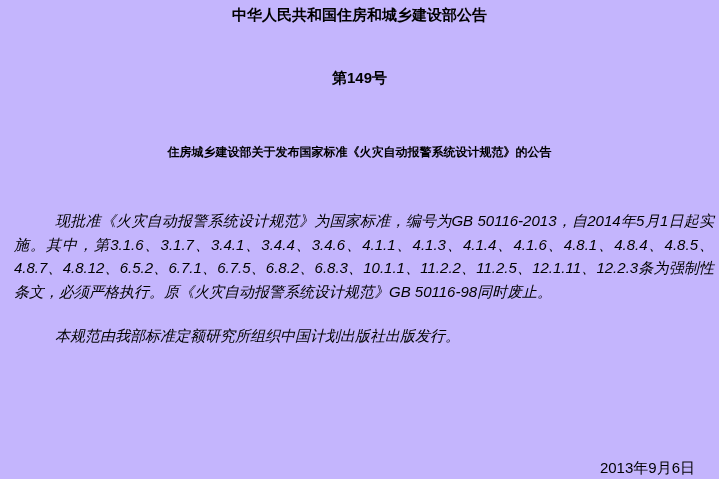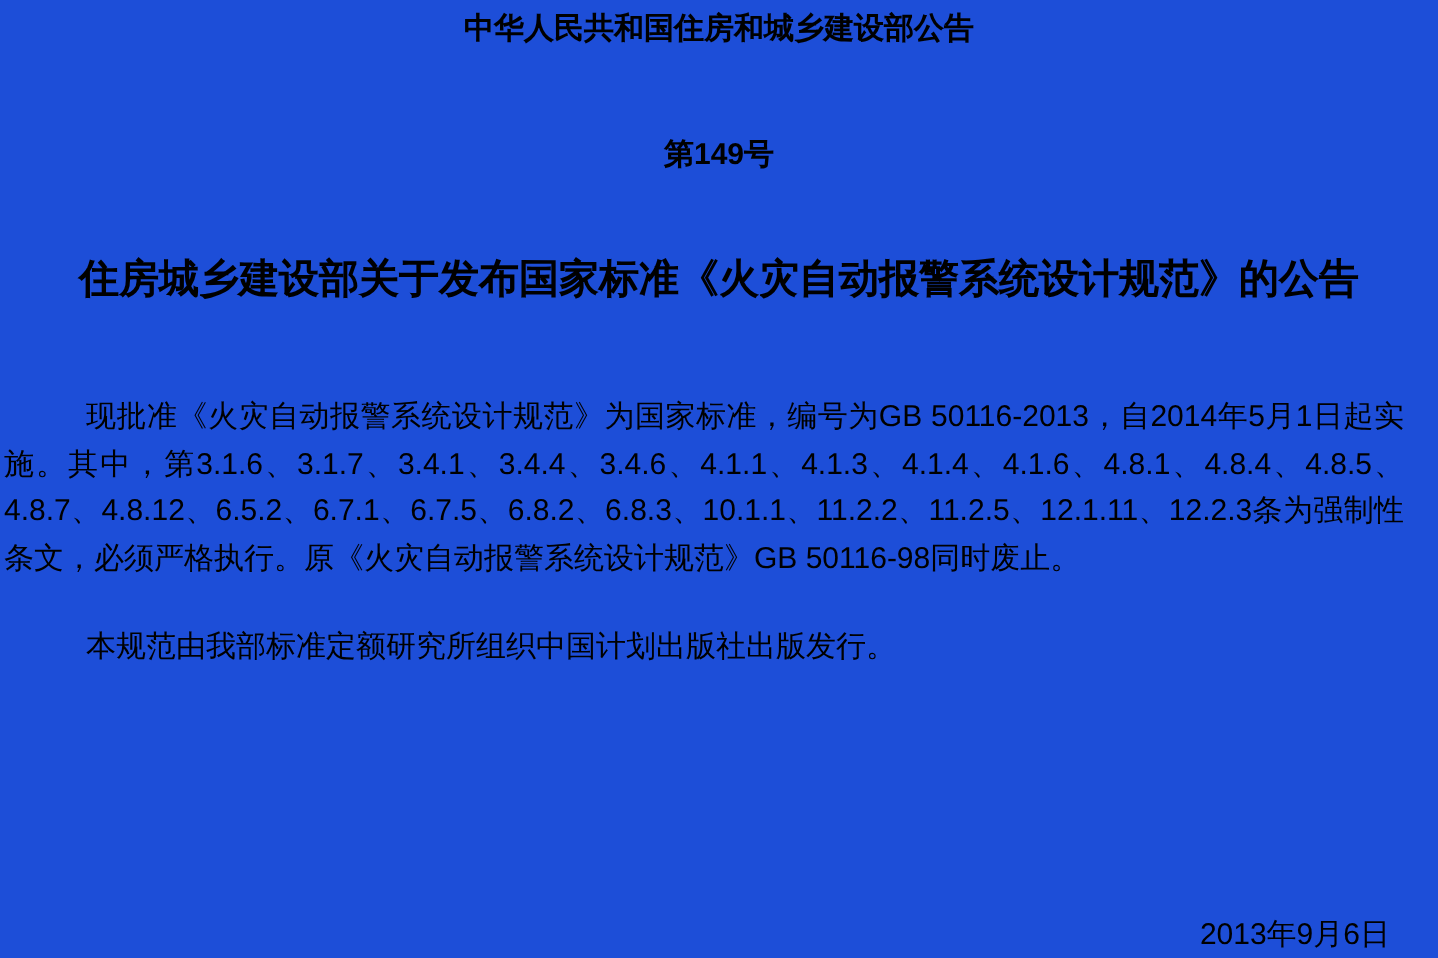--- a/index.html
+++ b/index.html
@@ -4,21 +4,21 @@
 <style>
   html, body {
     margin: 0;
     padding: 0;
     background: #ffffff;
   }
   .page {
     position: relative;
     width: 719px;
     height: 479px;
-    background: #1d4ed8;
+    background: #c4b5fd;
     color: #000000;
     font-family: "Liberation Sans", "DejaVu Sans", sans-serif;
     overflow: hidden;
   }
   .doc-title {
     position: absolute;
     top: 6px;
     left: 0;
     width: 100%;
     margin: 0;
@@ -32,38 +32,39 @@
     top: 69px;
     left: 0;
     width: 100%;
     text-align: center;
     font-size: 15px;
     font-weight: bold;
     line-height: 1.2;
   }
   .doc-subtitle {
     position: absolute;
-    top: 128px;
+    top: 145px;
     left: 0;
     width: 100%;
     margin: 0;
     text-align: center;
-    font-size: 20px;
+    font-size: 12px;
     font-weight: bold;
     line-height: 1.2;
   }
   .body-para {
     position: absolute;
     left: 2px;
     width: 700px;
-    margin: 0;
+    margin: 12px;
     font-size: 15px;
     line-height: 23.5px;
     text-align: justify;
     text-indent: 41px;
+    font-style: italic;
   }
   .body-para.p1 { top: 197px; }
   .body-para.p2 { top: 312px; }
   .signature {
     position: absolute;
     top: 420px;
     right: 6px;
     font-size: 15px;
     font-weight: bold;
     line-height: 1.2;

